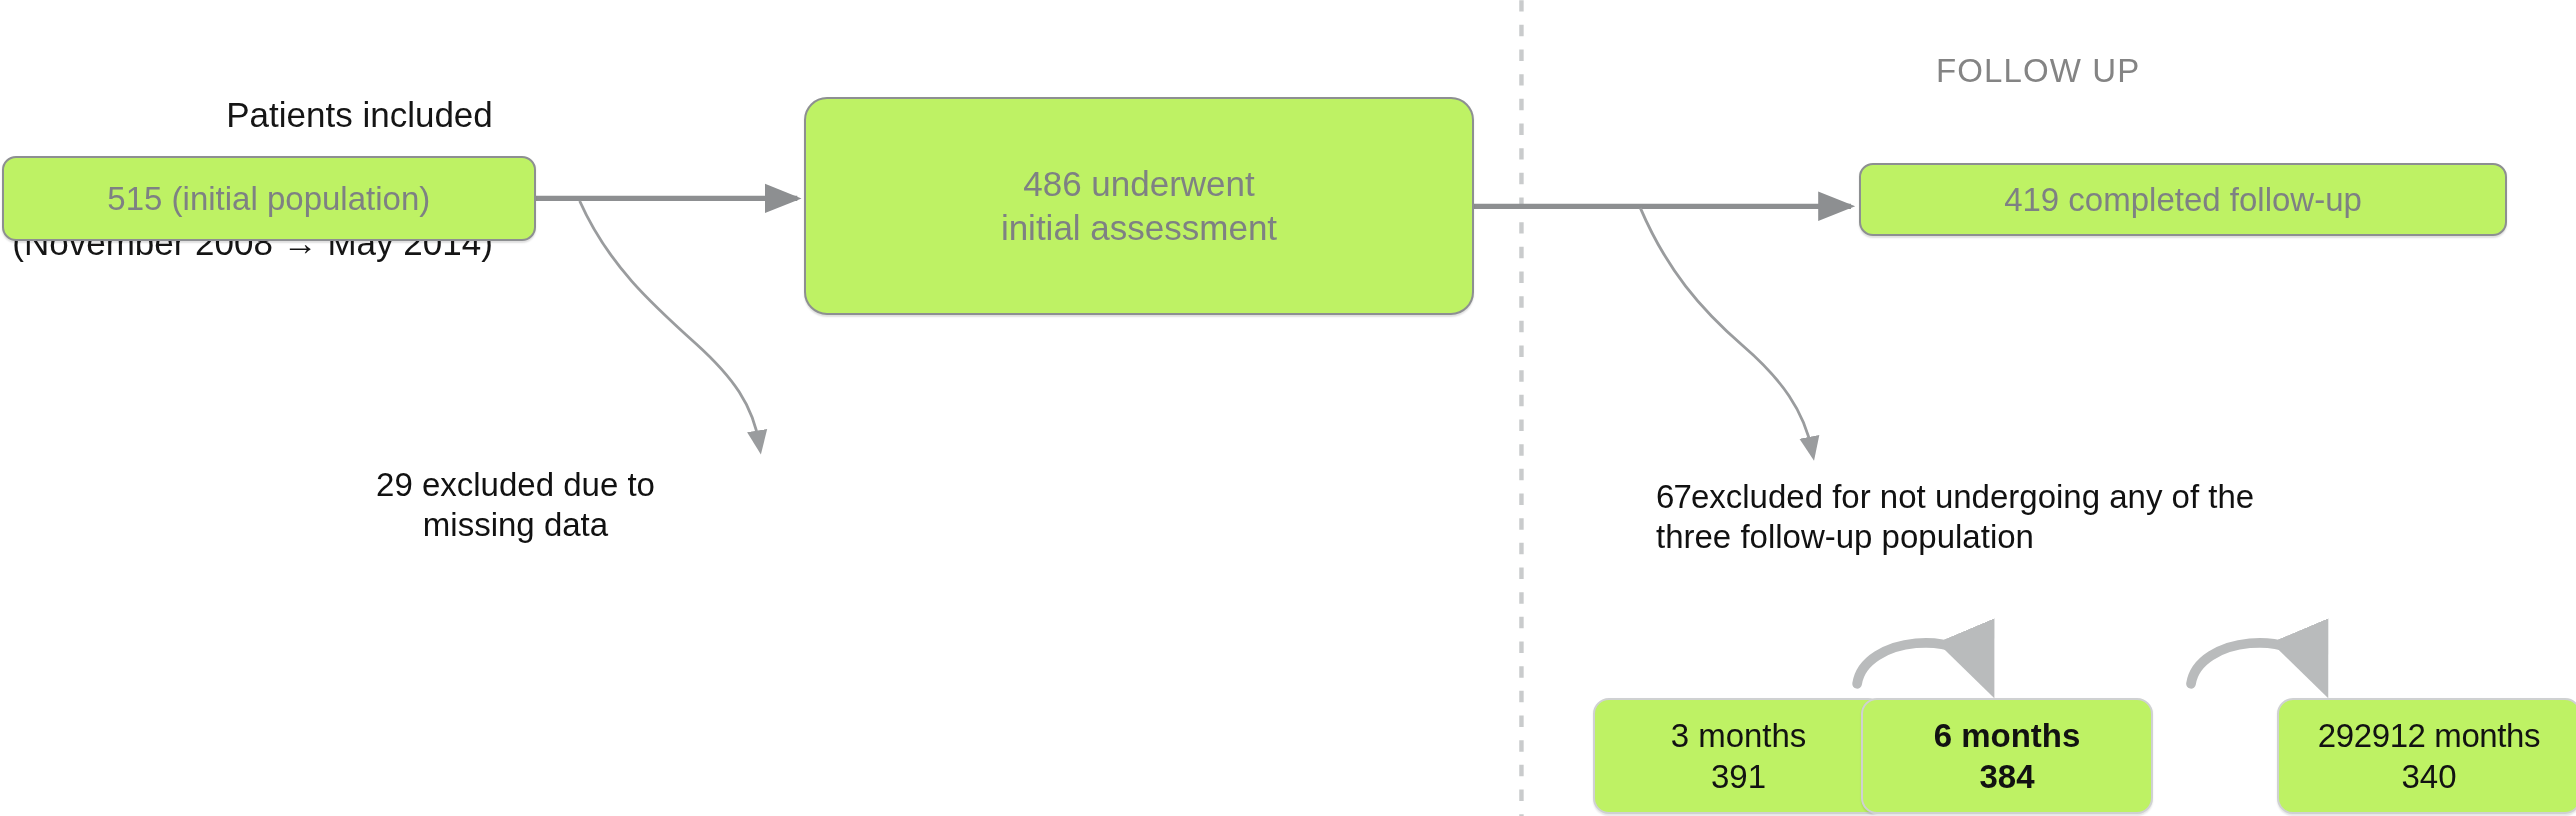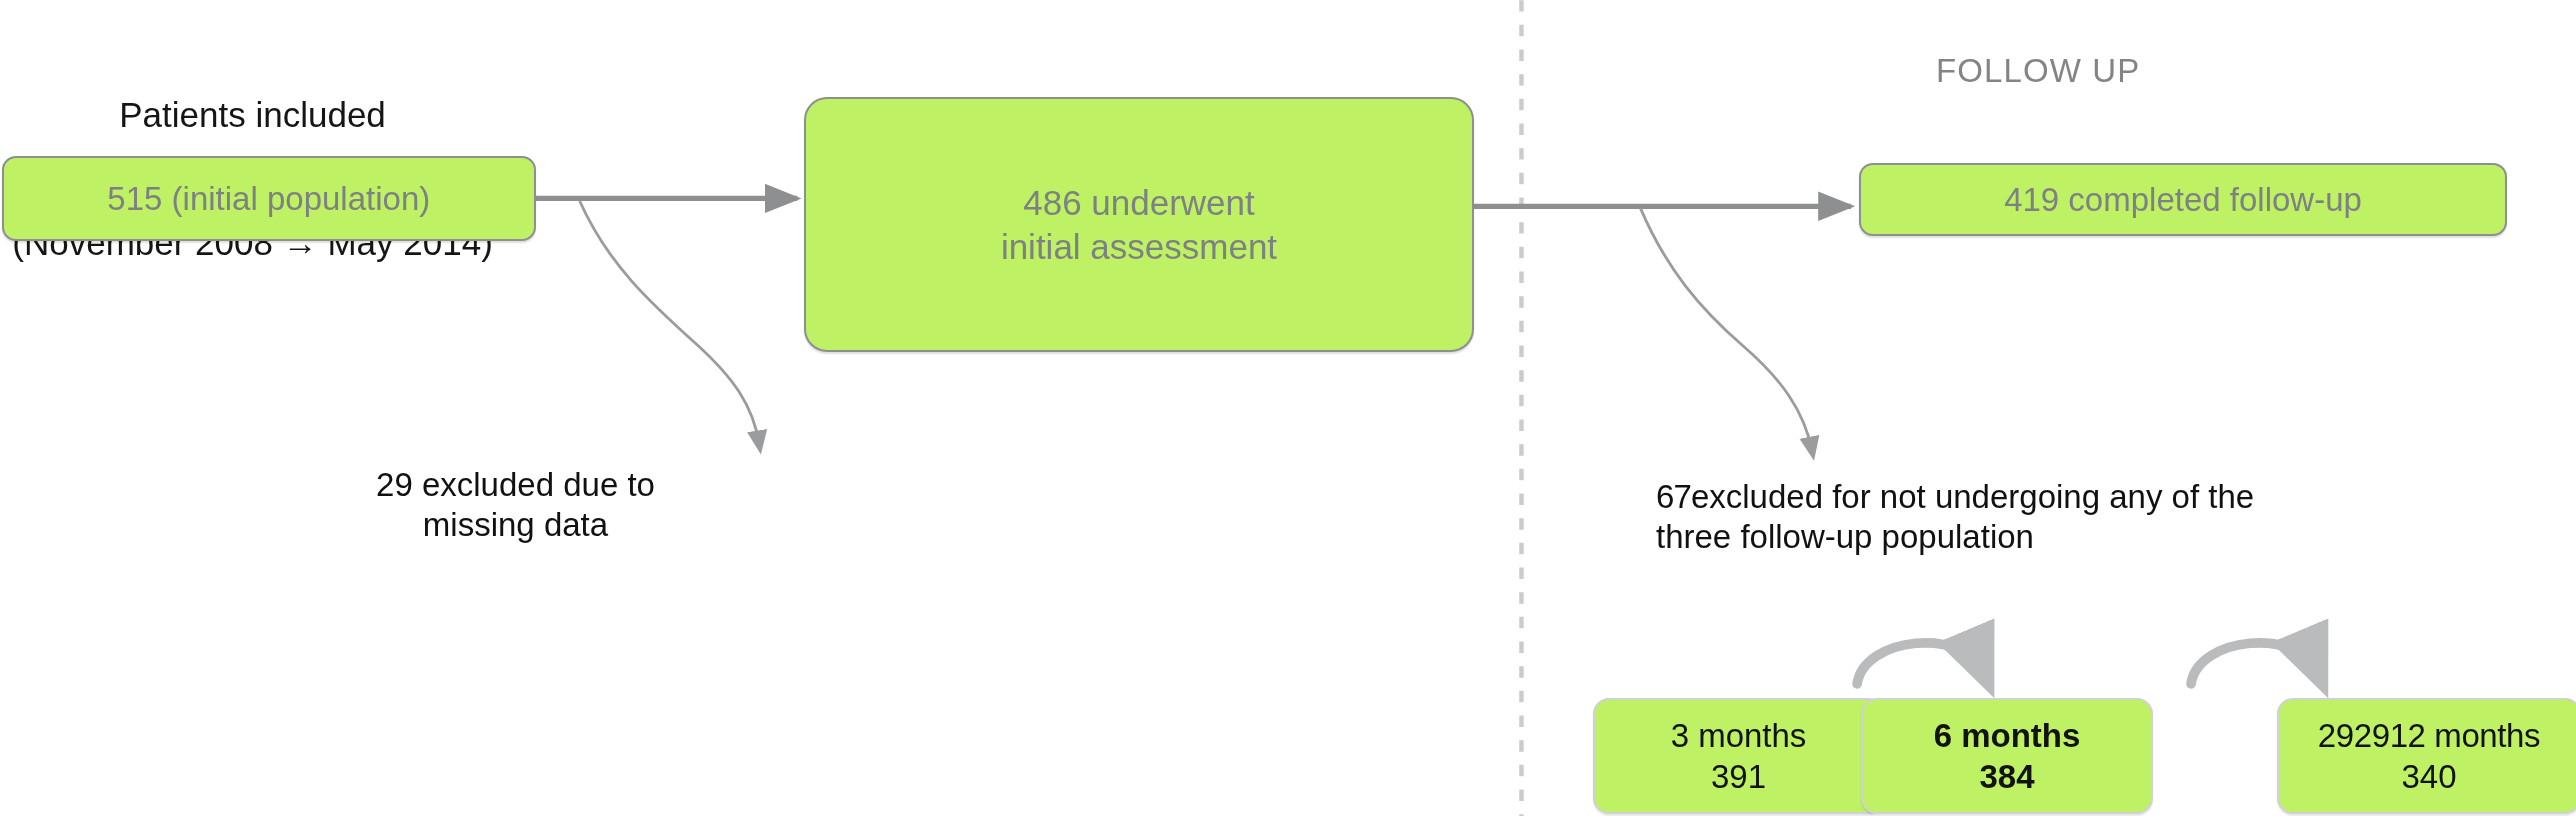--- a/index.html
+++ b/index.html
@@ -30,21 +30,21 @@
     color: #111111;
     white-space: pre;
     line-height: 1.22;
   }
   .txt-dark { color: #151515; }
 
   #header-title {
     left: 12.3px;
     top: 8.8px;
     font-size: 35px;
-    text-align: center;
+    text-align: right;
   }
   #header-title .line { display: block; }
 
   #excluded-left {
     left: 304px;
     top: 465px;
     width: 423px;
     text-align: center;
     font-size: 33px;
     white-space: normal;
@@ -98,21 +98,21 @@
     left: 1.8px;
     top: 156px;
     width: 534px;
     height: 85px;
     font-size: 33px;
   }
   #box-assessment {
     left: 804px;
     top: 97px;
     width: 670px;
-    height: 255px;
+    height: 218px;
     font-size: 35px;
     border-radius: 23px;
   }
   #box-followup {
     left: 1859px;
     top: 163px;
     width: 648px;
     height: 73px;
     font-size: 33px;
   }

